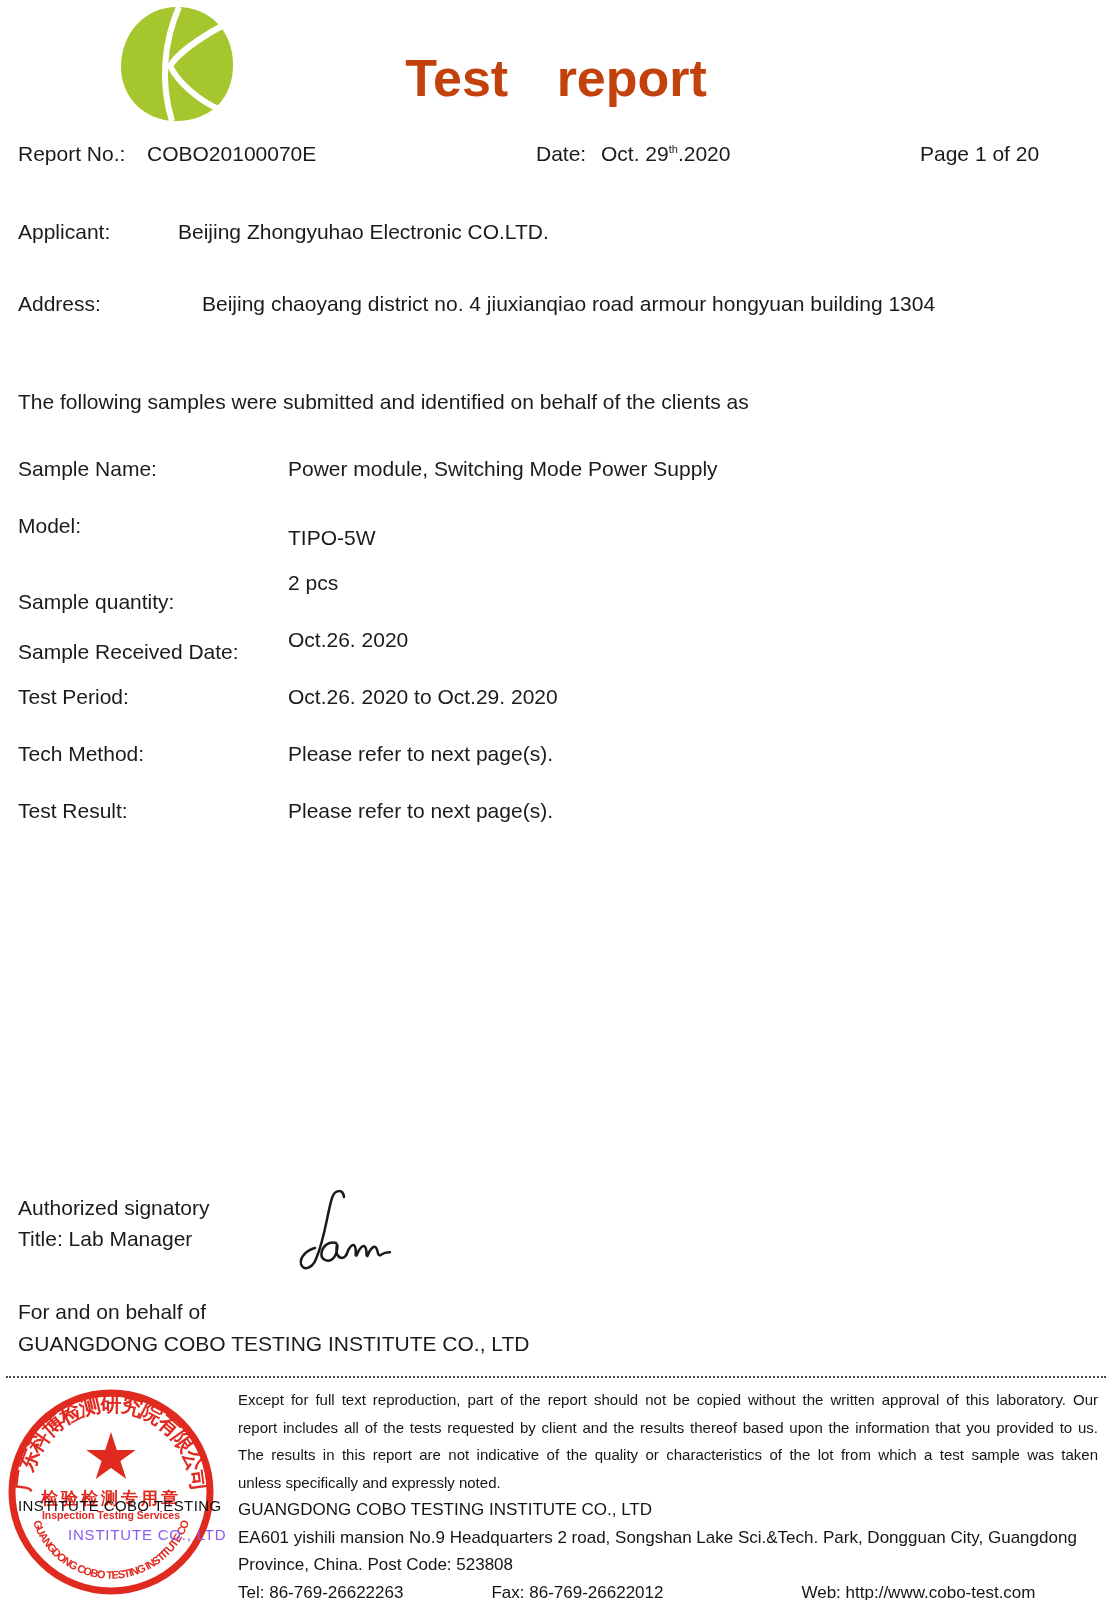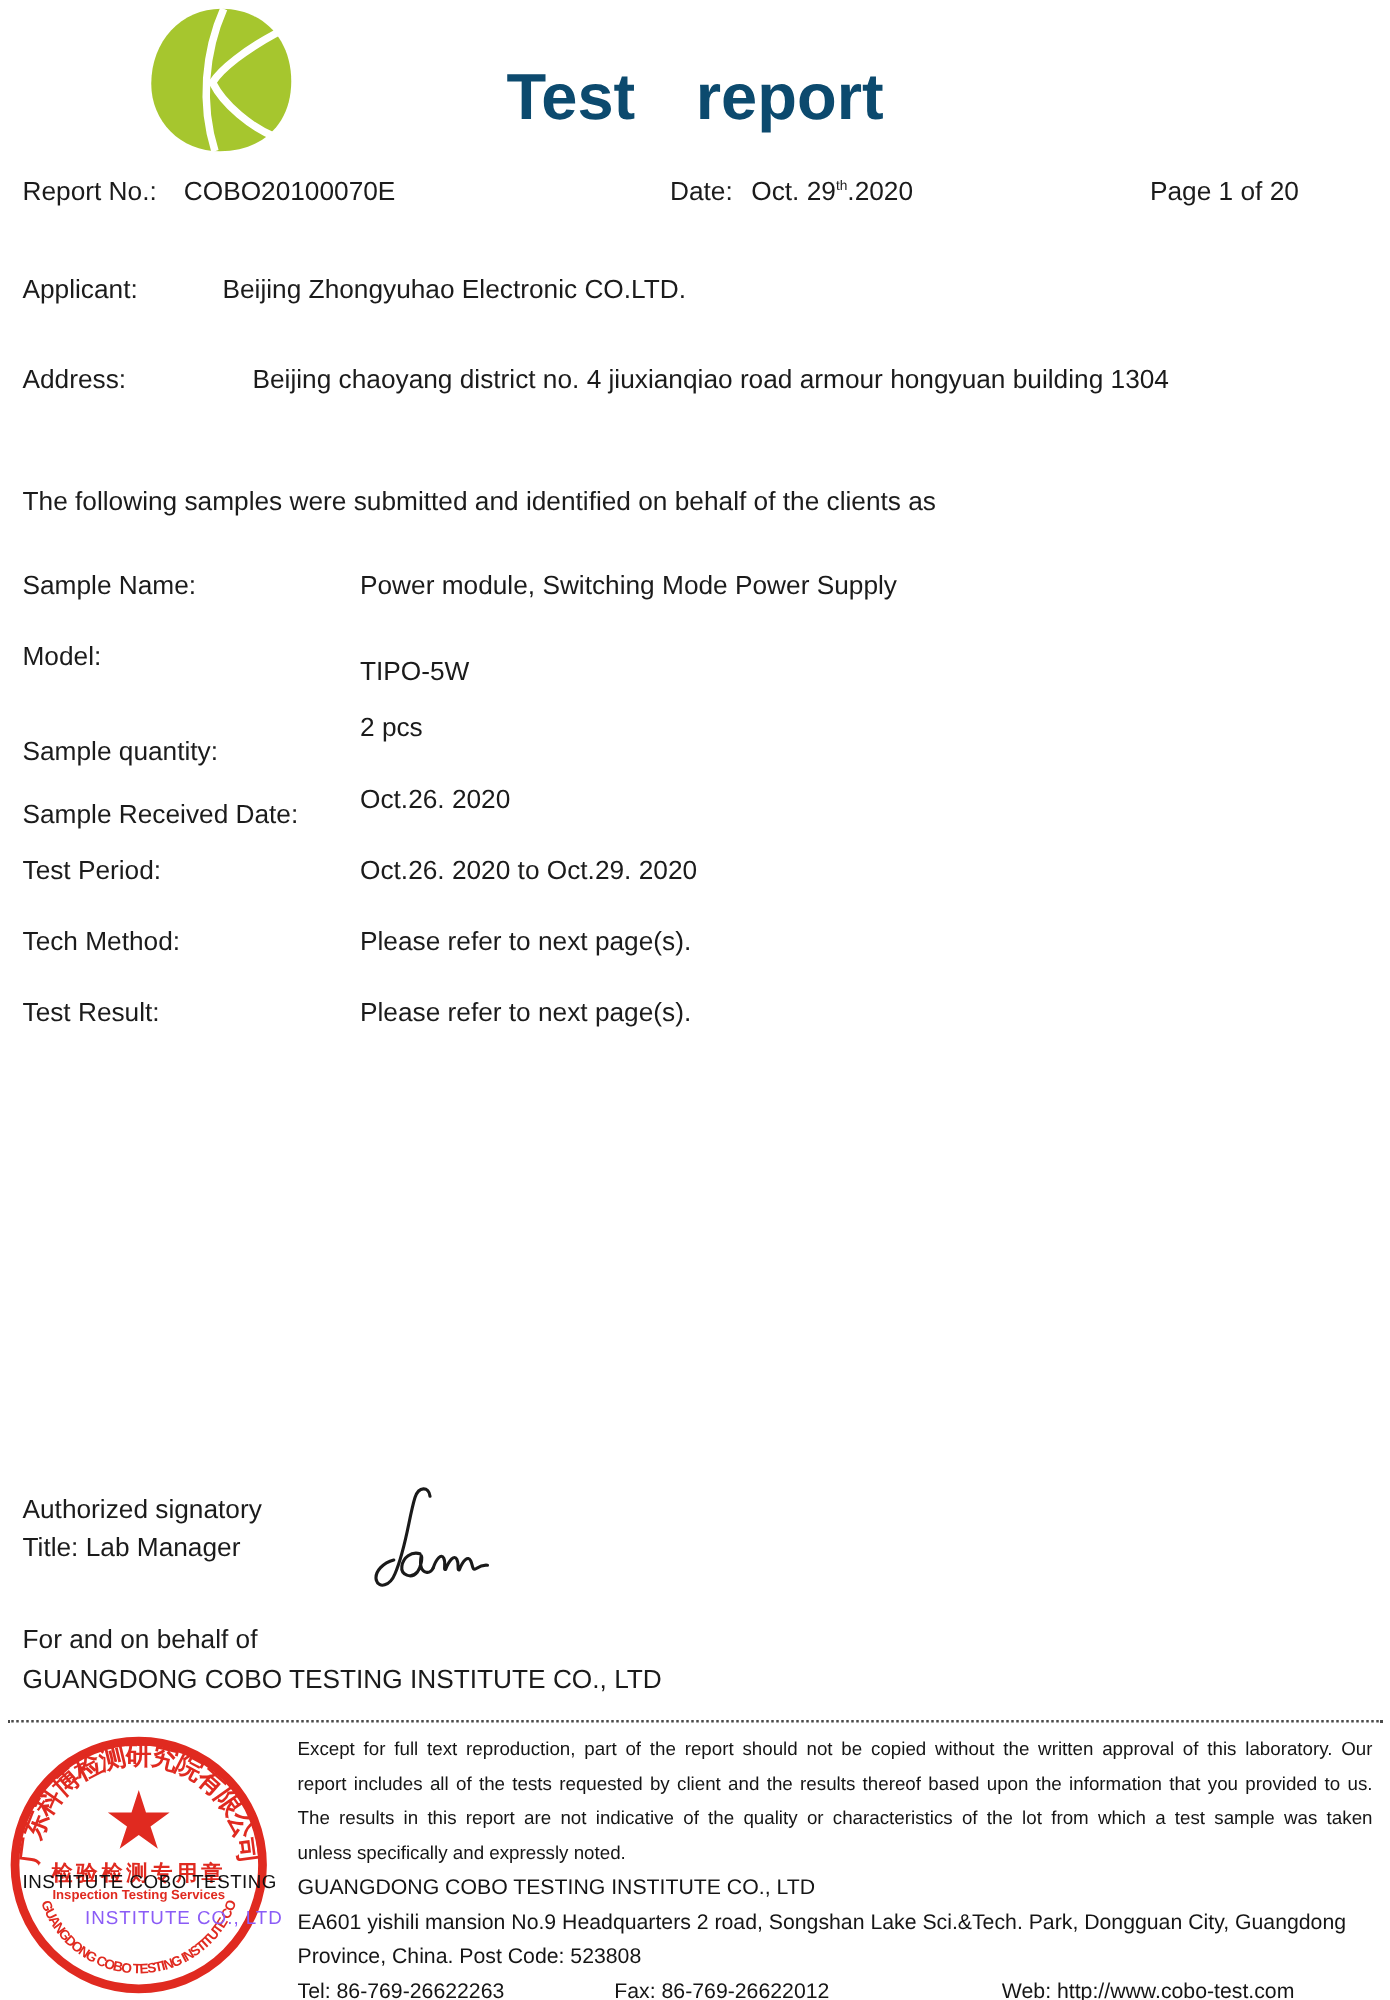--- a/index.html
+++ b/index.html
@@ -5,21 +5,21 @@
   html,body{margin:0;padding:0;background:#fff;}
   #page{
     position:relative;width:1112px;height:1600px;background:#fff;overflow:hidden;
     font-family:"Liberation Sans","DejaVu Sans",sans-serif;color:#1b1b1b;
   }
   .abs{position:absolute;}
   .body-text{font-size:21px;line-height:27px;white-space:nowrap;}
   .label{left:18px;}
   #title{
     top:48px;left:0;width:100%;text-align:center;
-    font-size:52px;font-weight:bold;word-spacing:34px;letter-spacing:0px;color:#0c4a6e;
+    font-size:52px;font-weight:bold;word-spacing:34px;letter-spacing:0px;color:#c2410c;
   }
   .hdr{top:142px;font-size:21px;}
   sup{font-size:11px;vertical-align:super;line-height:0;}
   #dotted-divider{
     top:1376px;left:6px;right:6px;height:0;
     border-top:2px dotted #4a4a4a;
   }
   #footer-block{
     left:238px;top:1386px;width:860px;line-height:27.5px;color:#151515;
   }

